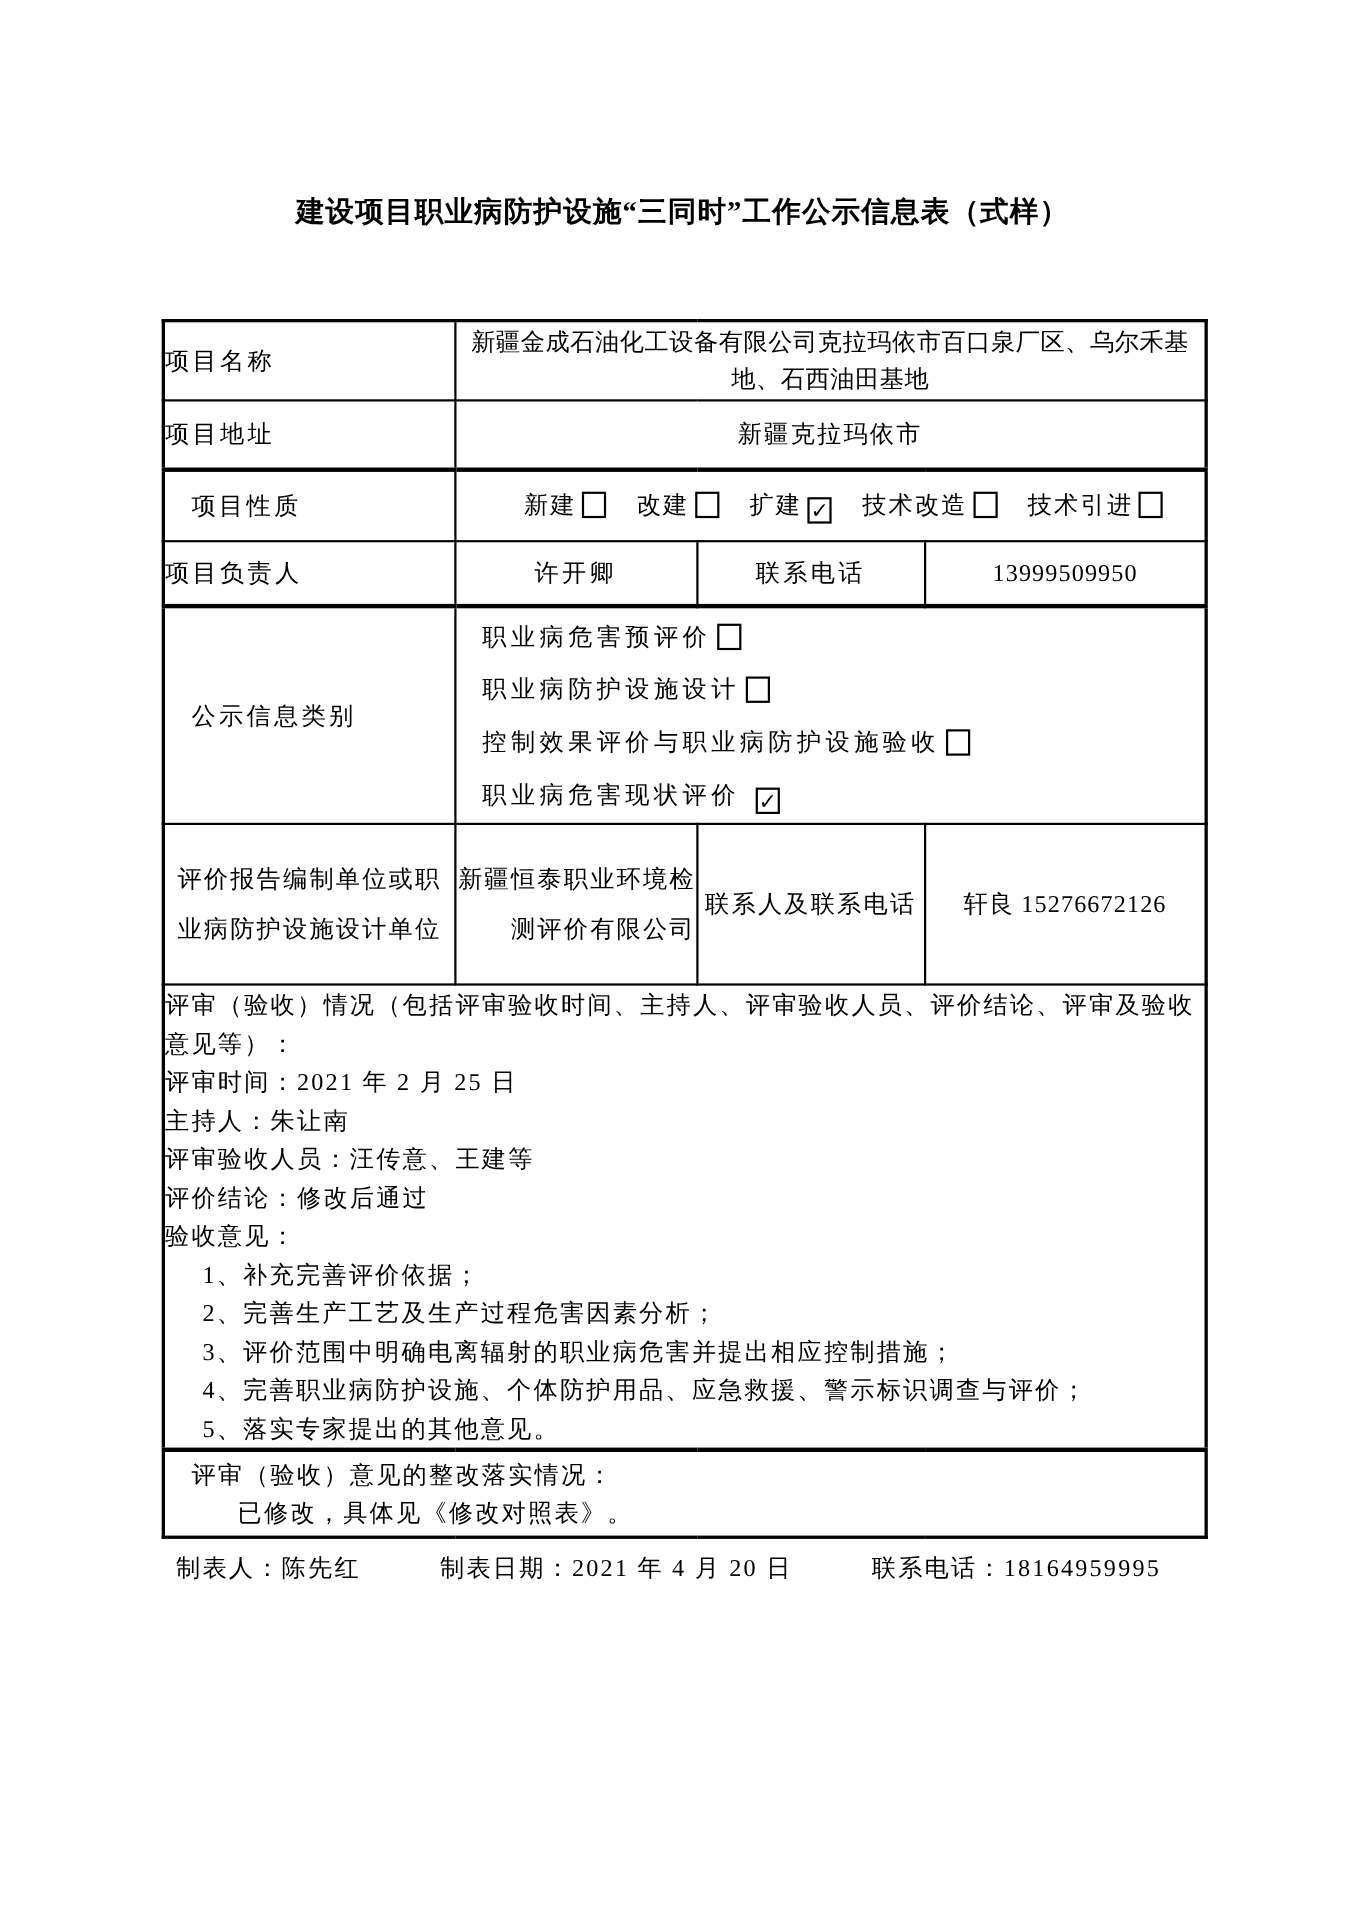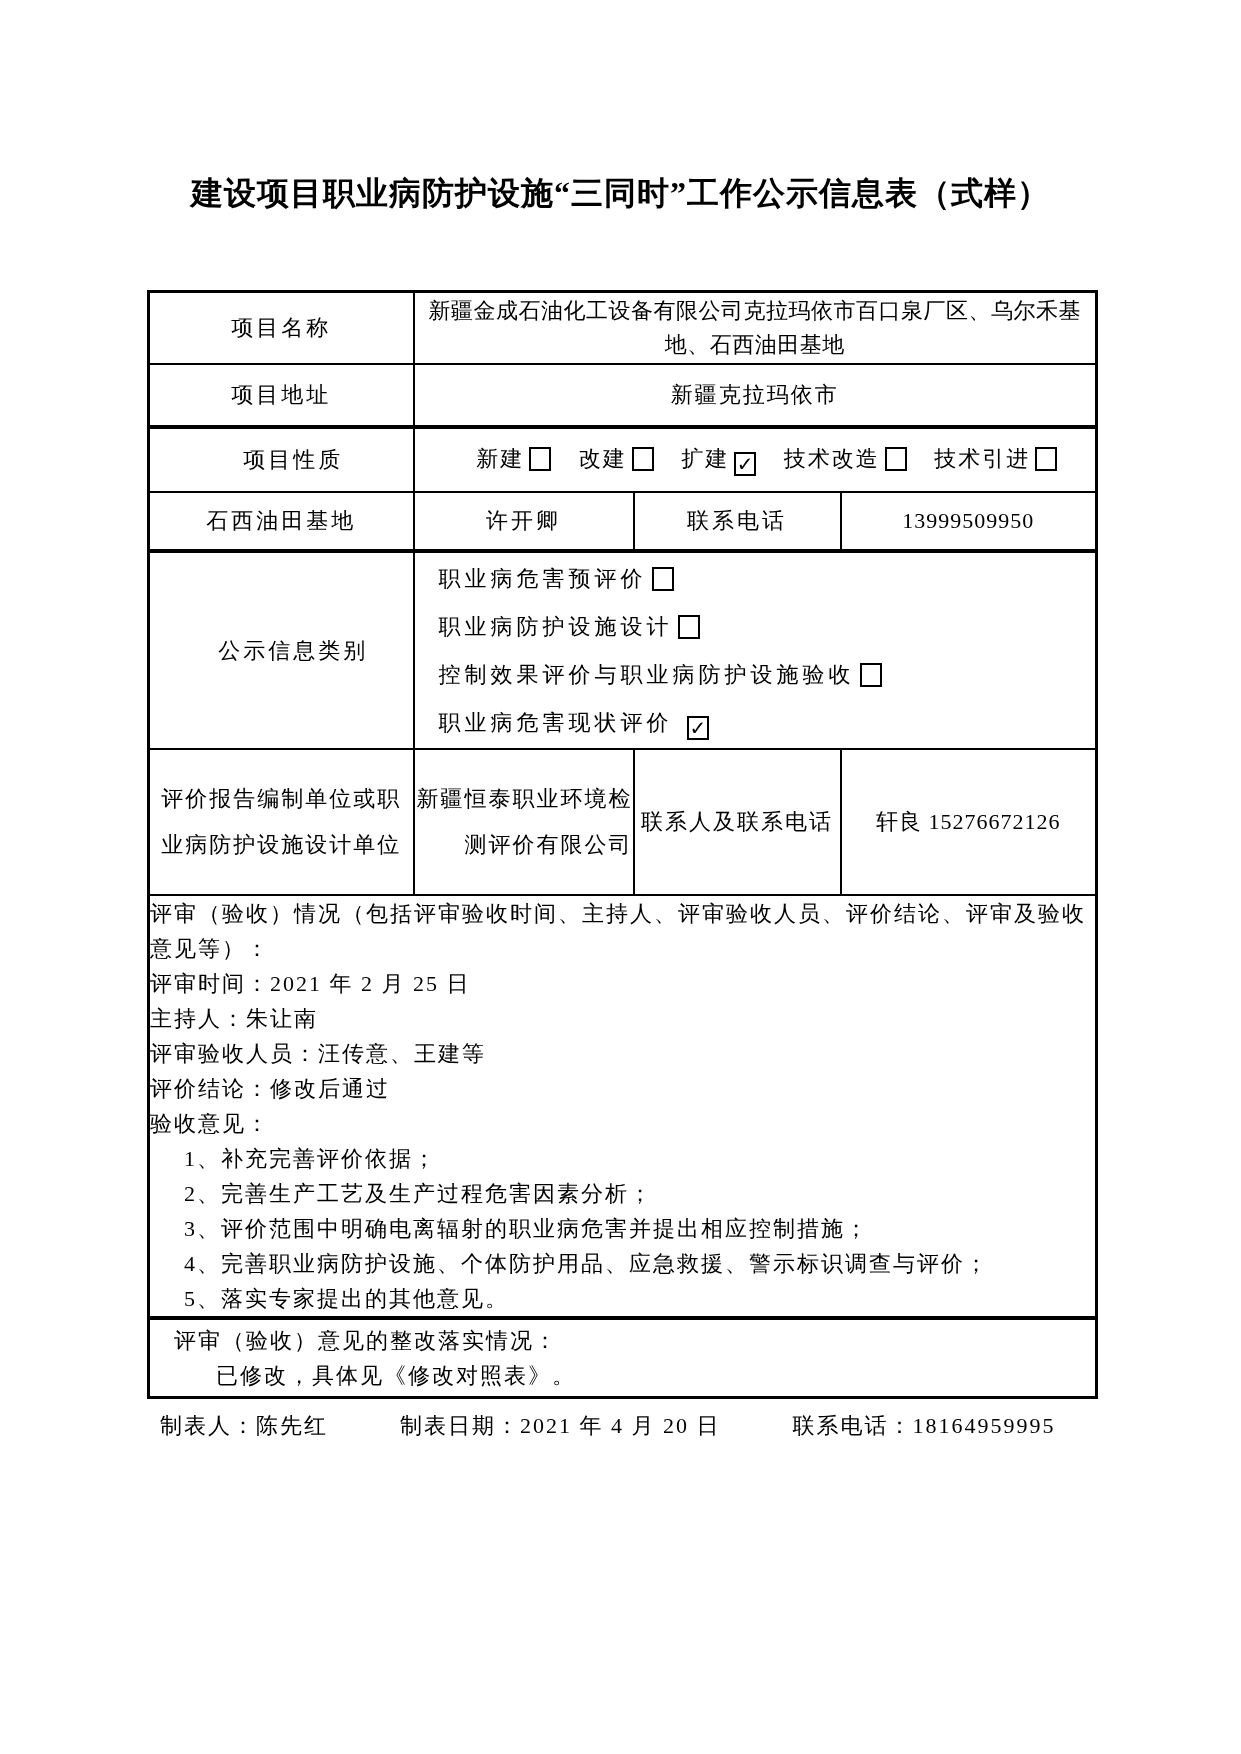--- a/index.html
+++ b/index.html
@@ -5,35 +5,35 @@
   html,body { margin:0; padding:0; }
   body {
     width:1241px; height:1754px; background:#ffffff; color:#000;
     font-family:"Liberation Serif","DejaVu Serif",serif;
     overflow:hidden;
   }
   .page { position:relative; width:1241px; height:1754px; }
 
   .doc-title {
     margin:160px auto 0; width:965px; text-align:center;
-    font-size:32px; font-weight:bold; line-height:66px; letter-spacing:1px;
+    font-size:26px; font-weight:bold; line-height:66px; letter-spacing:1px;
   }
 
   table.form {
     border-collapse:collapse; table-layout:fixed;
     margin:64px 0 0 147px; width:948px;
     border:3px solid #000;
   }
   table.form td {
     border:2px solid #000; font-size:22px; color:#000;
     vertical-align:middle; padding:0; overflow:hidden;
   }
   tr.thick-top > td { border-top-width:4px;padding-left:24px; }
 
-  .label-cell { text-align:center; letter-spacing:3px;margin-left:12px; }
+  .label-cell { letter-spacing:3px;margin-left:12px; }
   .center { text-align:center; }
 
   tr.r1 > td { height:70px; }
   tr.r2 > td { height:60px; }
   tr.r3 > td { height:62px; }
   tr.r4 > td { height:56px; }
   tr.r5 > td { height:195px; }
   tr.r6 > td { height:144px; }
   tr.r8 > td { height:76px; }
 
@@ -95,21 +95,21 @@
       <td colspan="3" class="center">
         <span class="opt"><span>新建</span><span class="cb"></span></span>
         <span class="opt"><span>改建</span><span class="cb"></span></span>
         <span class="opt"><span>扩建</span><span class="cb">✓</span></span>
         <span class="opt"><span>技术改造</span><span class="cb"></span></span>
         <span class="opt"><span>技术引进</span><span class="cb"></span></span>
       </td>
     </tr>
 
     <tr class="r4">
-      <td class="label-cell">石西油田基地</td>
+      <td class="label-cell">项目负责人</td>
       <td class="center" style="letter-spacing:3px;">许开卿</td>
       <td class="center" style="letter-spacing:3px;">联系电话</td>
       <td class="phone-val">13999509950</td>
     </tr>
 
     <tr class="r5 thick-top">
       <td class="label-cell">公示信息类别</td>
       <td colspan="3" class="cat-cell">
         <div class="cat-row"><span>职业病危害预评价</span><span class="cb"></span></div>
         <div class="cat-row"><span>职业病防护设施设计</span><span class="cb"></span></div>

